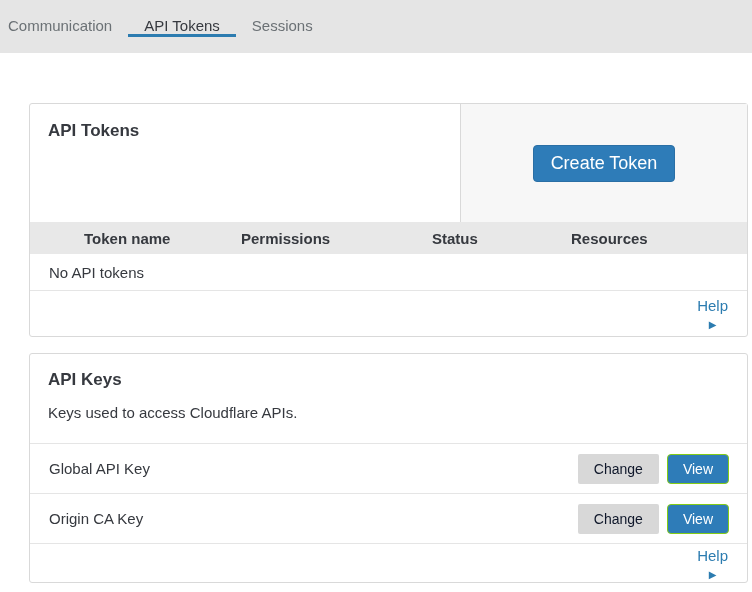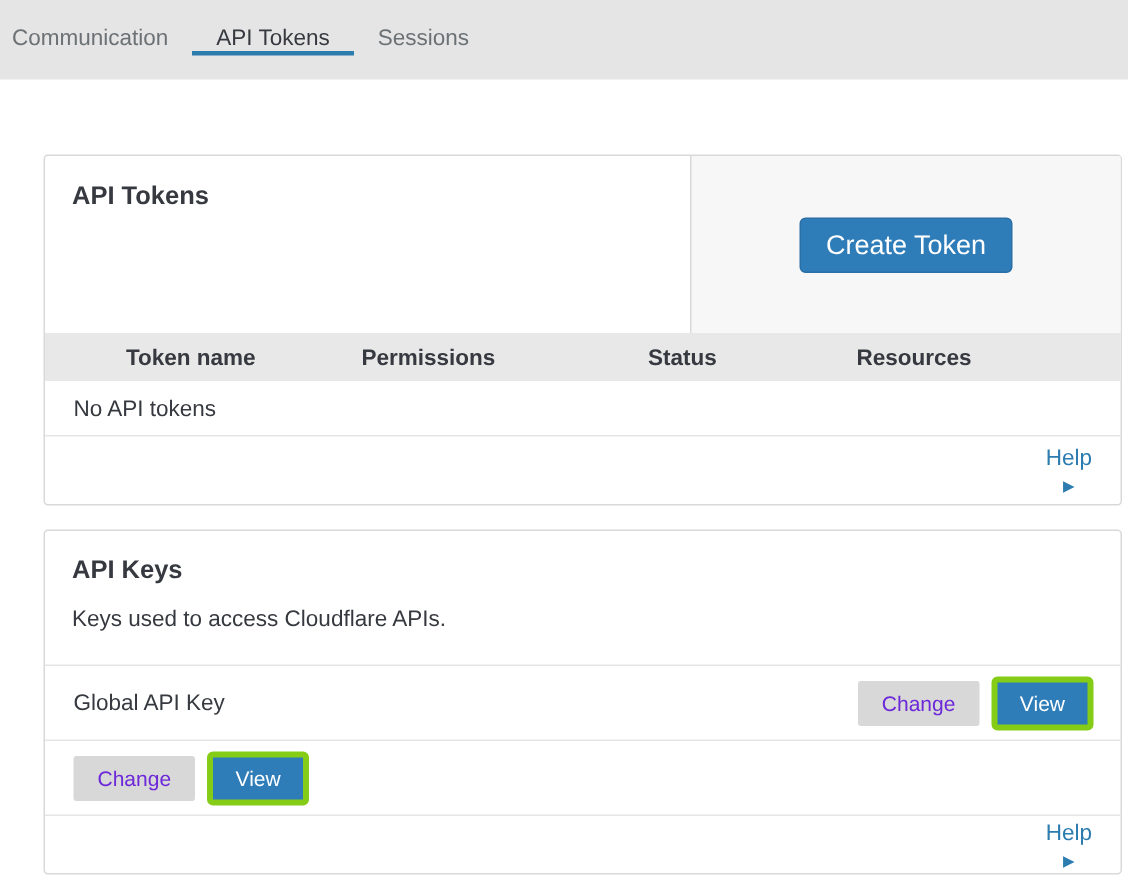--- a/index.html
+++ b/index.html
@@ -138,35 +138,35 @@
     height: 50px;
     display: flex;
     align-items: center;
     padding: 0 18px 0 19px;
     border-bottom: 1px solid #e5e5e5;
     font-size: 15px;
   }
   .key-row .key-name { flex: 1; }
   .btn-secondary {
     background: #d8d8d8;
-    color: #6d28d9;
+    color: #0f172a;
     font-size: 14px;
     font-family: "Liberation Sans", sans-serif;
     border: none;
     border-radius: 2px;
     padding: 7px 16px;
     margin-right: 8px;
     cursor: pointer;
   }
   .btn-view {
     background: #2e7cb8;
     color: #ffffff;
     font-size: 14px;
     font-family: "Liberation Sans", sans-serif;
-    border: 4px solid #84cc16;
+    border: 1px solid #84cc16;
     border-radius: 4px;
     padding: 6px 15px;
     cursor: pointer;
   }
 </style>
 </head>
 <body>
 
 <div class="tabstrip">
   <div class="tab">Communication</div>
@@ -207,20 +207,21 @@
     <div class="card-desc">Keys used to access Cloudflare APIs.</div>
   </div>
 
   <div class="key-row">
     <div class="key-name">Global API Key</div>
     <button class="btn-secondary">Change</button>
     <button class="btn-view">View</button>
   </div>
 
   <div class="key-row">
+    <div class="key-name">Origin CA Key</div>
     <button class="btn-secondary">Change</button>
     <button class="btn-view">View</button>
   </div>
 
   <div class="card-footer footer-keys">
     <a class="help-link">
       <span>Help</span>
       <span class="help-arrow">▶</span>
     </a>
   </div>

